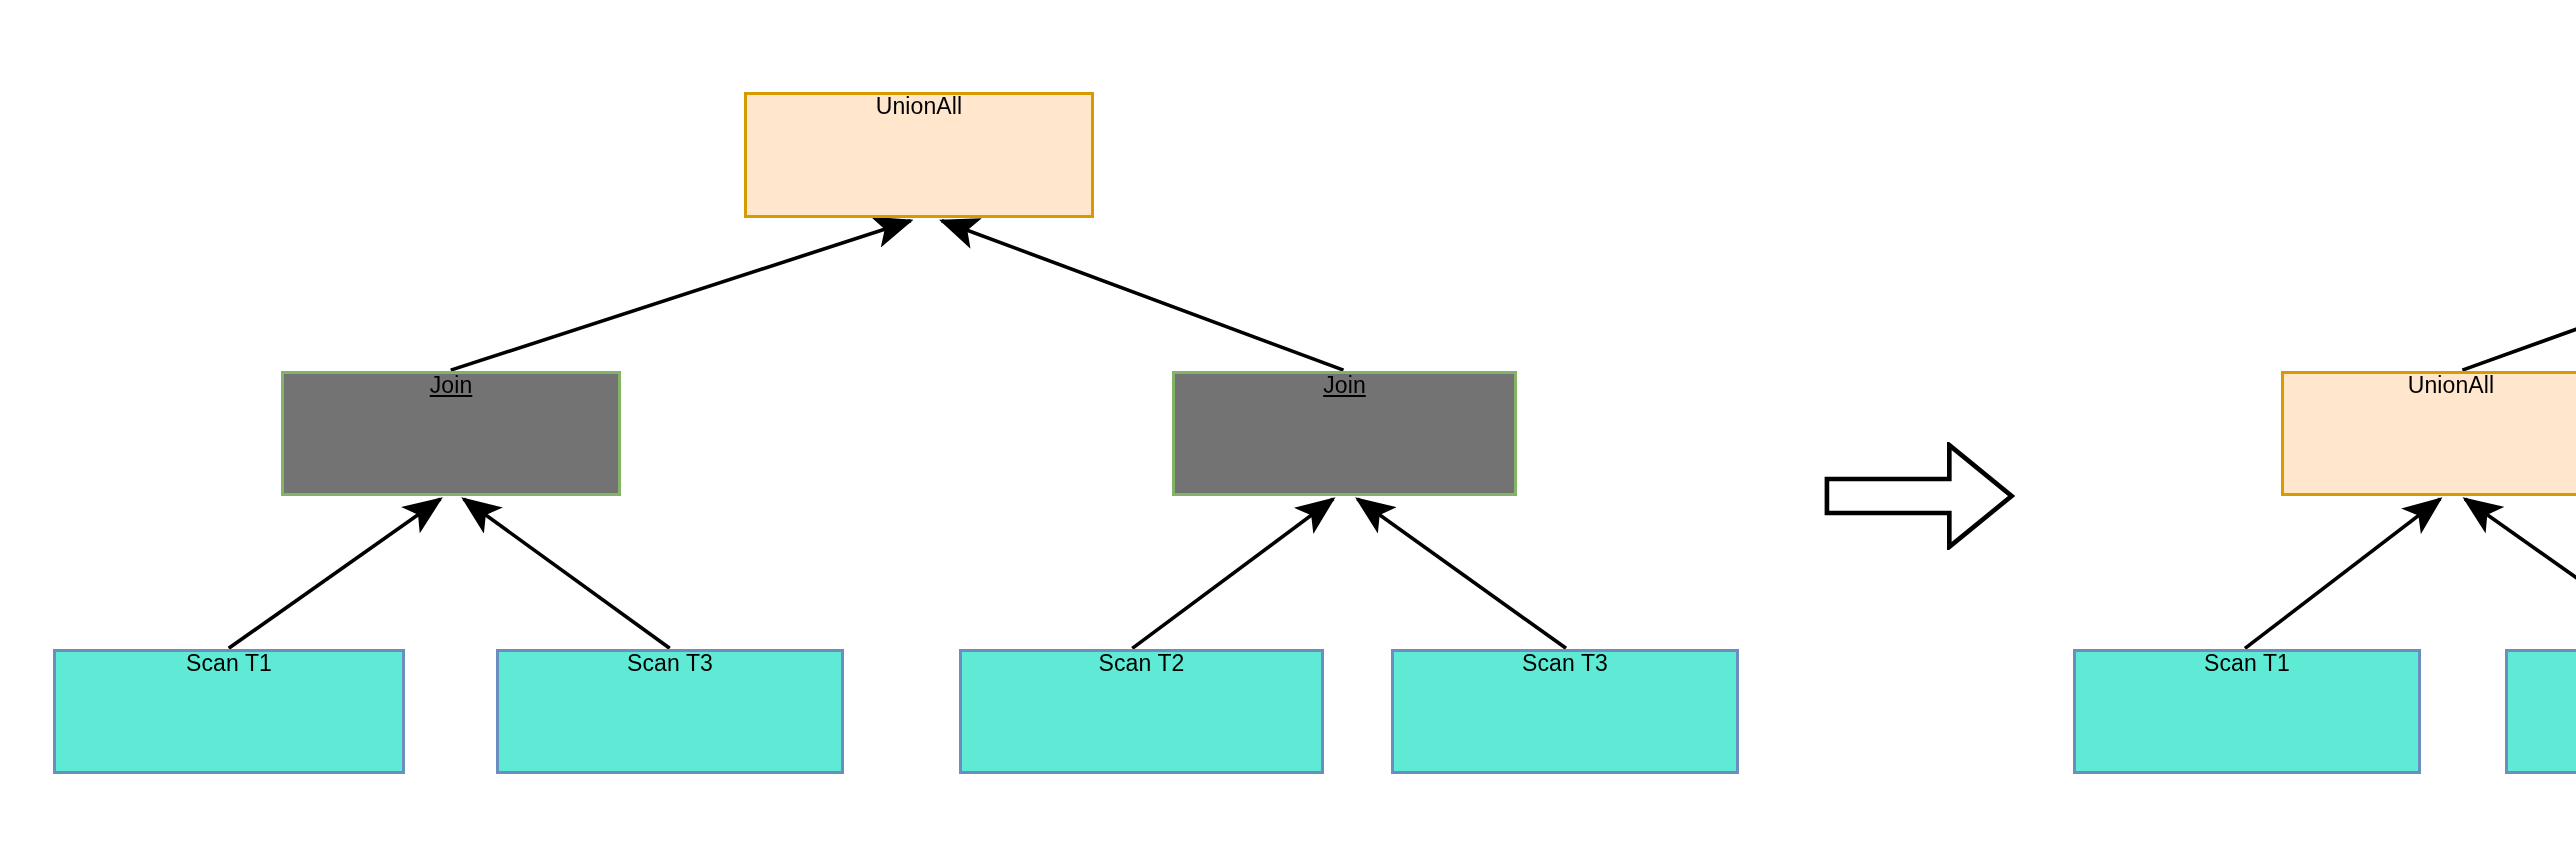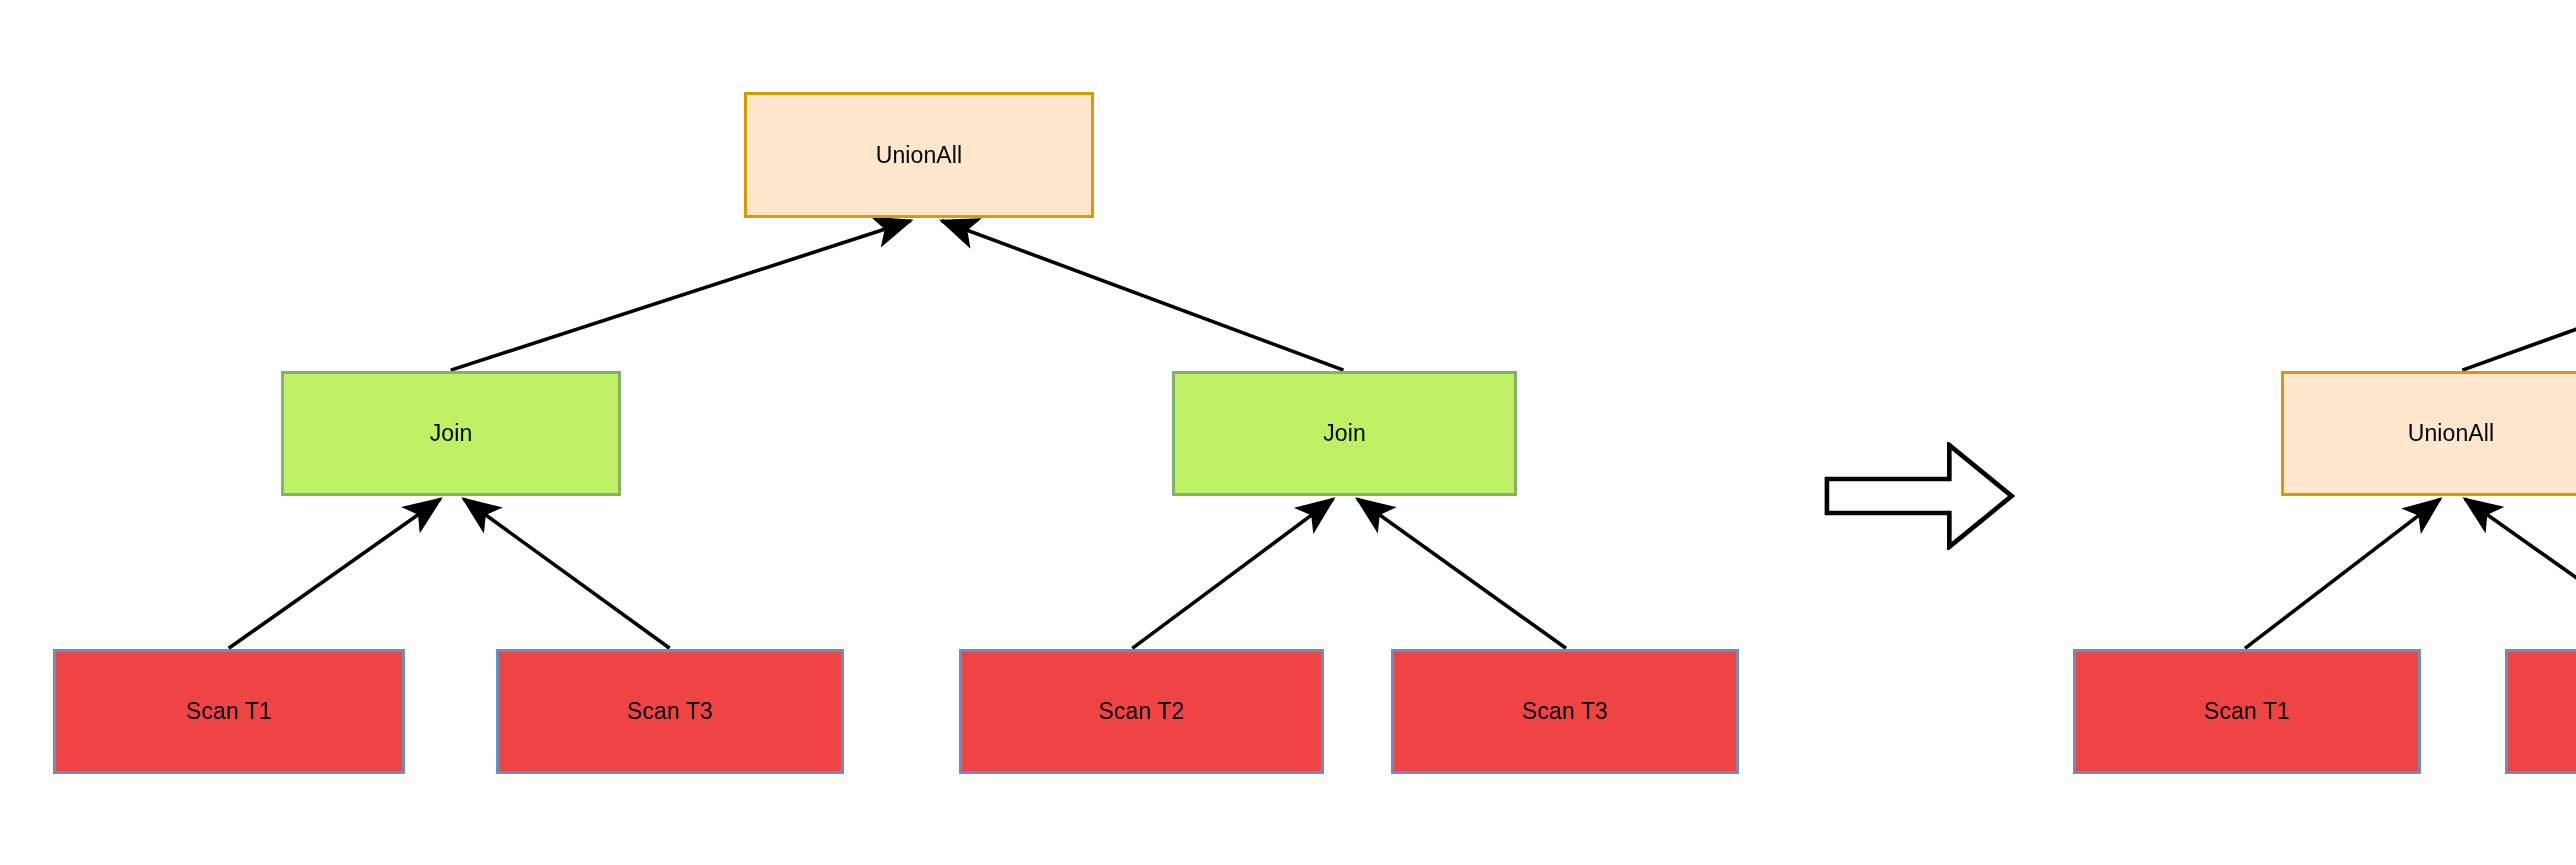--- a/index.html
+++ b/index.html
@@ -24,37 +24,38 @@
     left: 0;
     top: 0;
     width: 3369px;
     height: 866px;
     pointer-events: none;
   }
   .node {
     position: absolute;
     box-sizing: border-box;
     display: flex;
-    align-items: center;
+    align-items: flex-start;
     justify-content: center;
     border-style: solid;
     border-width: 3.6px;
     font-size: 23px;
     line-height: 1;
     color: #000000;
     letter-spacing: 0.1px;
     white-space: nowrap;
   }
   .node-scan {
-    background: #ef4444;
+    background: #5eead4;
     border-color: #6c8ebf;
   }
   .node-join {
-    background: #bef264;
+    background: #737373;
     border-color: #82b366;
+    text-decoration: underline;
   }
   .node-union {
     background: #ffe6cc;
     border-color: #d79b00;
   }
   .transform-arrow {
     position: absolute;
   }
 </style>
 </head>

